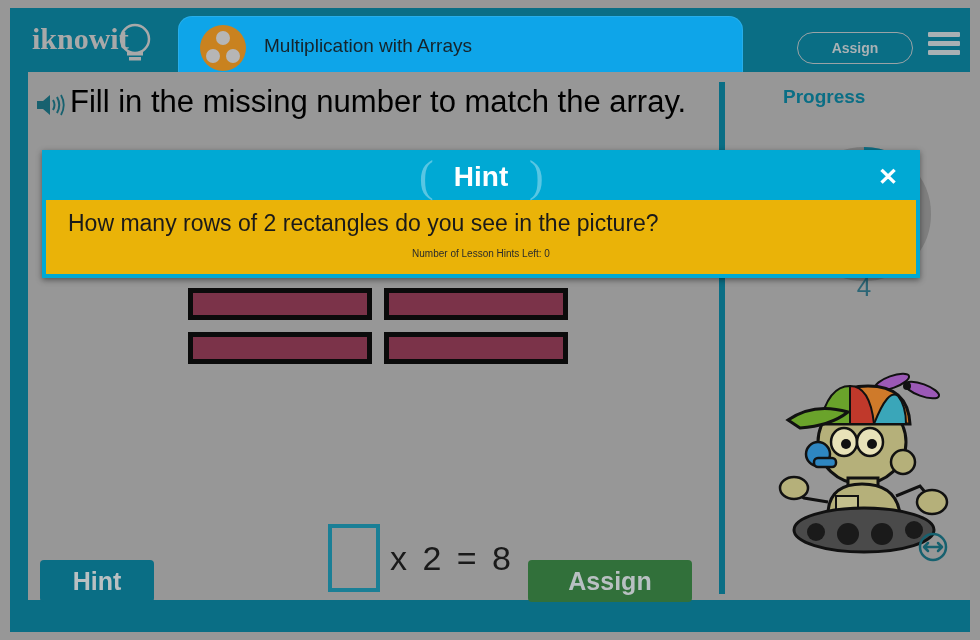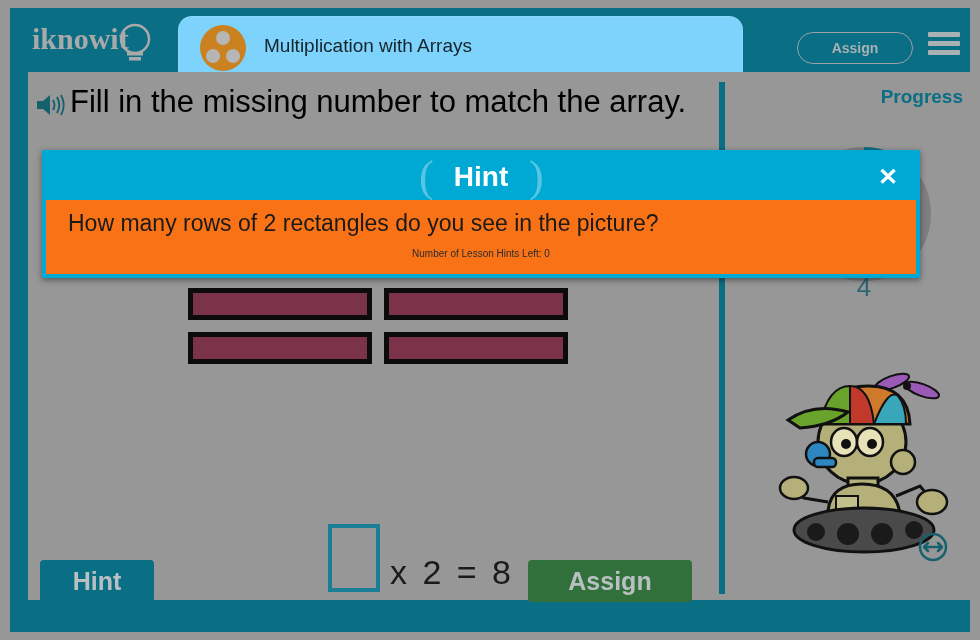--- a/index.html
+++ b/index.html
@@ -44,21 +44,21 @@
     font-size:30px;font-weight:bold;letter-spacing:0px;
     color:#a9a9a9;
     position:absolute;left:4px;top:6px;
   }
   .bulb{
     position:absolute;left:86px;top:6px;width:42px;height:42px;
   }
 
   .title-tab{
     position:absolute;left:168px;top:8px;width:565px;height:62px;
-    background:#7dd3fc;
+    background:#0ea5e9;
     border-radius:14px 14px 0 0;
     box-shadow:inset 0 0 0 1px rgba(255,255,255,0.10);
   }
   .title-badge{
     position:absolute;left:22px;top:9px;width:46px;height:46px;
     border-radius:50%;
     background:#c9821f;
   }
   .title-badge .dot{position:absolute;border-radius:50%;background:#b6b6b6;}
   .title-badge .d1{left:16px;top:6px;width:14px;height:14px;}
@@ -111,21 +111,21 @@
   .array-row{display:flex;gap:12px;margin-bottom:12px;}
   .rect{
     width:184px;height:32px;
     background:#7b3349;
     border:5px solid #0b0b0b;
     box-sizing:border-box;
   }
 
   
   .equation{
-    position:absolute;left:300px;top:452px;display:flex;align-items:flex-end;
+    position:absolute;left:300px;top:452px;display:flex;align-items:center;
   }
   .answer-box{
     width:52px;height:68px;border:4px solid #1a7f96;background:transparent;
     box-sizing:border-box;outline:none;color:#16242b;font-size:30px;text-align:center;
     font-family:"Liberation Sans", sans-serif;padding:0;
   }
   .eq-text{
     font-size:34px;color:#1a1a1a;margin-left:10px;letter-spacing:3px;
     font-family:"Liberation Sans", sans-serif;
   }
@@ -139,21 +139,21 @@
   }
   .submit-btn{
     position:absolute;left:500px;top:488px;width:164px;height:42px;
     background:#31703a;color:#b9c0c2;border:none;border-radius:4px;
     font-size:25px;font-weight:bold;cursor:pointer;
     font-family:"Liberation Sans", sans-serif;
   }
 
   
   .progress-label{
-    position:absolute;left:755px;top:14px;width:180px;text-align:right;
+    position:absolute;left:755px;top:14px;width:180px;text-align:left;
     color:#0a6e85;font-size:19px;font-weight:bold;
     font-family:"Liberation Sans", sans-serif;
   }
   .progress-ring{
     position:absolute;left:768px;top:42px;width:136px;height:200px;
   }
   .progress-num{
     position:absolute;left:768px;top:200px;width:136px;text-align:center;
     color:#2c6676;font-size:26px;
     font-family:"Liberation Sans", sans-serif;
@@ -190,21 +190,21 @@
   }
   .paren-l{left:calc(50% - 62px);}
   .paren-r{left:calc(50% + 48px);}
   .dlg-close{
     position:absolute;right:14px;top:9px;width:28px;height:28px;
     color:#ffffff;font-size:24px;font-weight:bold;line-height:28px;
     text-align:center;cursor:pointer;
     font-family:"Liberation Sans", sans-serif;
   }
   .dlg-body{
-    height:74px;background:#f97316;position:relative;
+    height:74px;background:#eab308;position:relative;
   }
   .dlg-text{
     position:absolute;left:22px;top:10px;
     font-size:23px;color:#1a1a1a;
     font-family:"Liberation Sans", sans-serif;
   }
   .dlg-sub{
     position:absolute;left:0;right:0;top:48px;text-align:center;
     font-size:10px;color:#2b2b2b;
     font-family:"Liberation Sans", sans-serif;

